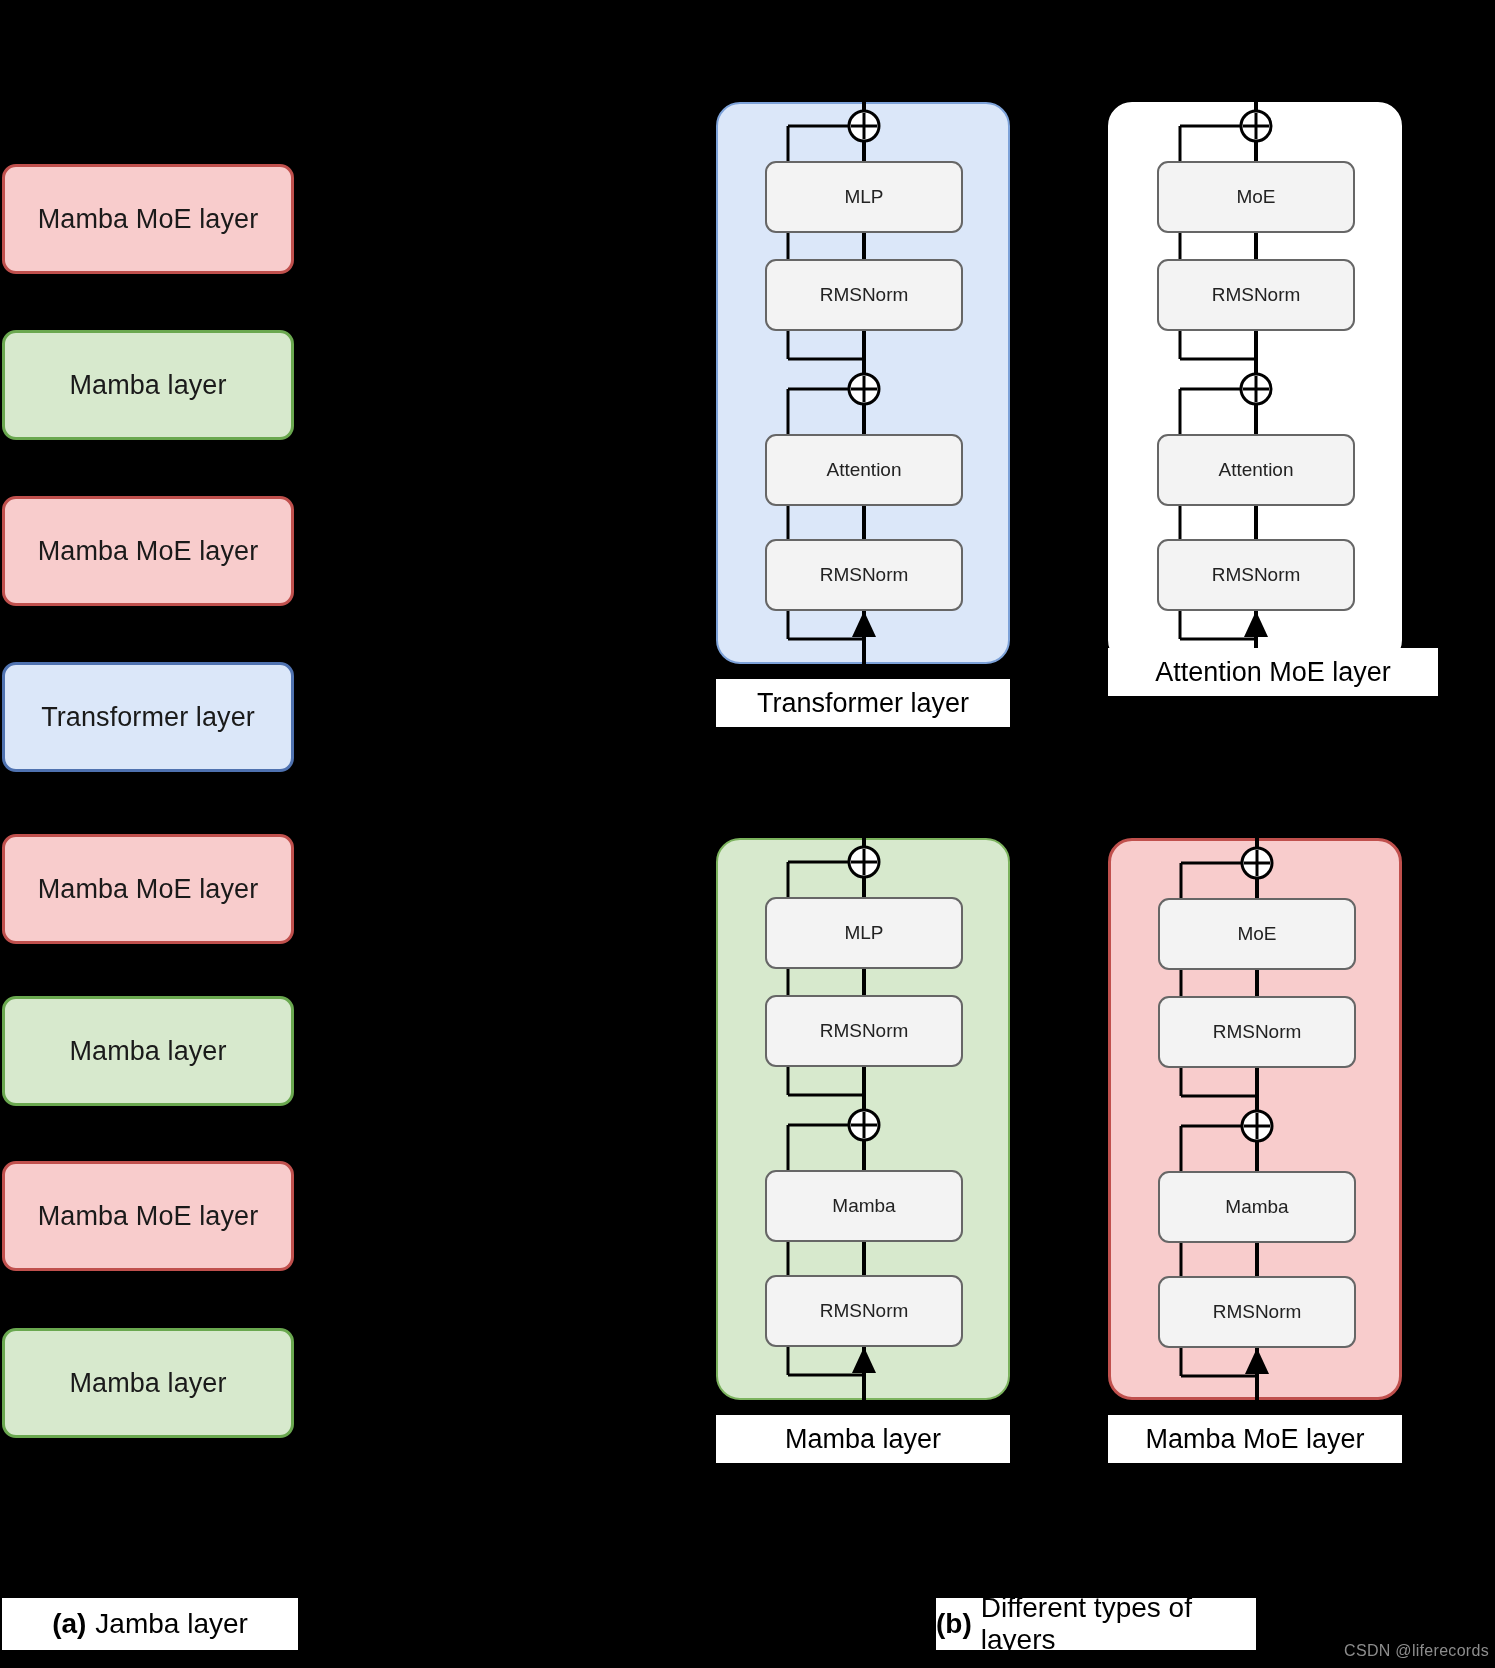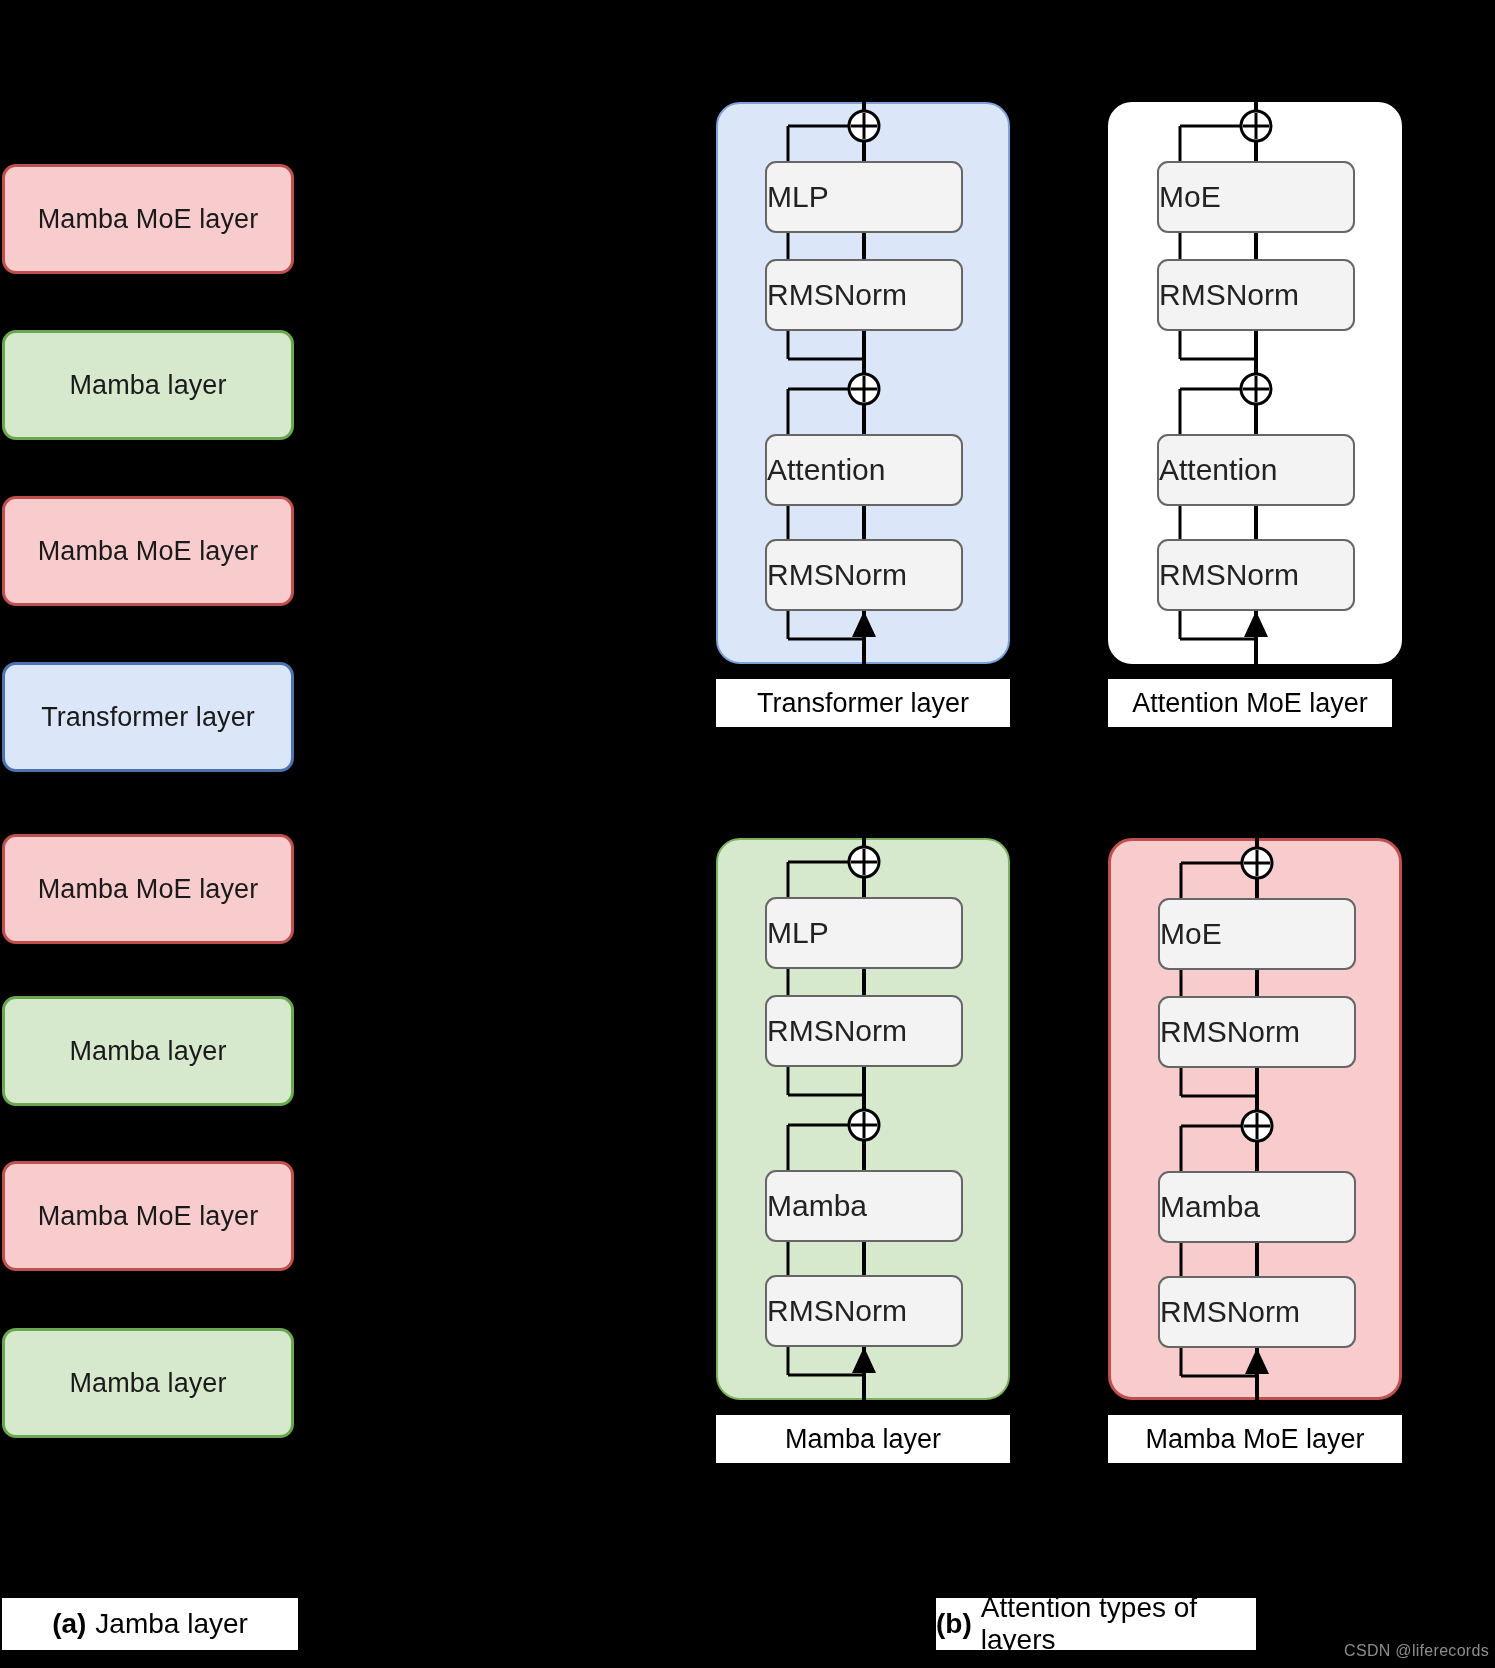--- a/index.html
+++ b/index.html
@@ -20,22 +20,22 @@
   .panel{position:absolute;border-radius:24px;box-sizing:border-box;}
   .panel.blue {background:#dbe7f9;border:2px solid #7da2d9;}
   .panel.white{background:#ffffff;border:2px solid #ffffff;}
   .panel.green{background:#d7e9cd;border:2px solid #7cb35e;}
   .panel.pink {background:#f8cccc;border:3px solid #c0504d;}
 
   .panel-svg{position:absolute;left:0;top:0;overflow:visible;}
 
   .inner-box{position:absolute;width:198px;height:72px;border-radius:11px;
              background:#f3f3f3;border:2px solid #666;box-sizing:border-box;
-             display:flex;align-items:center;justify-content:flex-start;
-             font-size:30px;color:#222;}
+             display:flex;align-items:center;justify-content:center;
+             font-size:19px;color:#222;}
 
   .panel-label{position:absolute;background:#fff;color:#000;
                display:flex;align-items:center;justify-content:center;
                font-size:27px;height:48px;box-sizing:border-box;}
 
   .figcaption{position:absolute;background:#fff;color:#000;height:52px;
               display:flex;align-items:center;justify-content:center;
               font-size:28px;box-sizing:border-box;gap:9px;}
   .figcaption .tag{font-weight:bold;}
 
@@ -141,21 +141,21 @@
   <div class="inner-box" style="left:47px;top:155px">
       <span>RMSNorm</span>
     </div>
   <div class="inner-box" style="left:47px;top:330px">
       <span>Attention</span>
     </div>
   <div class="inner-box" style="left:47px;top:435px">
       <span>RMSNorm</span>
     </div>
 </div>
-<div class="panel-label" style="left:1108px;top:679px;width:284px">
+<div class="panel-label" style="left:1108px;top:648px;width:330px">
   <span>Attention MoE layer</span>
 </div>
 
 <div class="panel green" id="panel-2" style="left:716px;top:838px;width:294px;height:562px">
   <svg class="panel-svg" id="wires-2" width="294" height="562">
       <line x1="146" y1="-24" x2="146" y2="7" stroke="#000" stroke-width="4" stroke-linecap="butt"></line>
       <line x1="146" y1="37" x2="146" y2="57" stroke="#000" stroke-width="4" stroke-linecap="butt"></line>
       <line x1="146" y1="129" x2="146" y2="155" stroke="#000" stroke-width="4" stroke-linecap="butt"></line>
       <line x1="146" y1="227" x2="146" y2="270" stroke="#000" stroke-width="4" stroke-linecap="butt"></line>
       <line x1="146" y1="300" x2="146" y2="330" stroke="#000" stroke-width="4" stroke-linecap="butt"></line>
@@ -232,16 +232,16 @@
   <span>Mamba MoE layer</span>
 </div>
 
 <div class="figcaption" style="left:2px;top:1598px;width:296px">
   <span class="tag">(a)</span>
   <span>Jamba layer</span>
 </div>
 
 <div class="figcaption" style="left:936px;top:1598px;width:320px">
   <span class="tag">(b)</span>
-  <span>Attention types of layers</span>
+  <span>Different types of layers</span>
 </div>
 
 <div id="watermark">CSDN @liferecords</div>
 
 </body></html>

